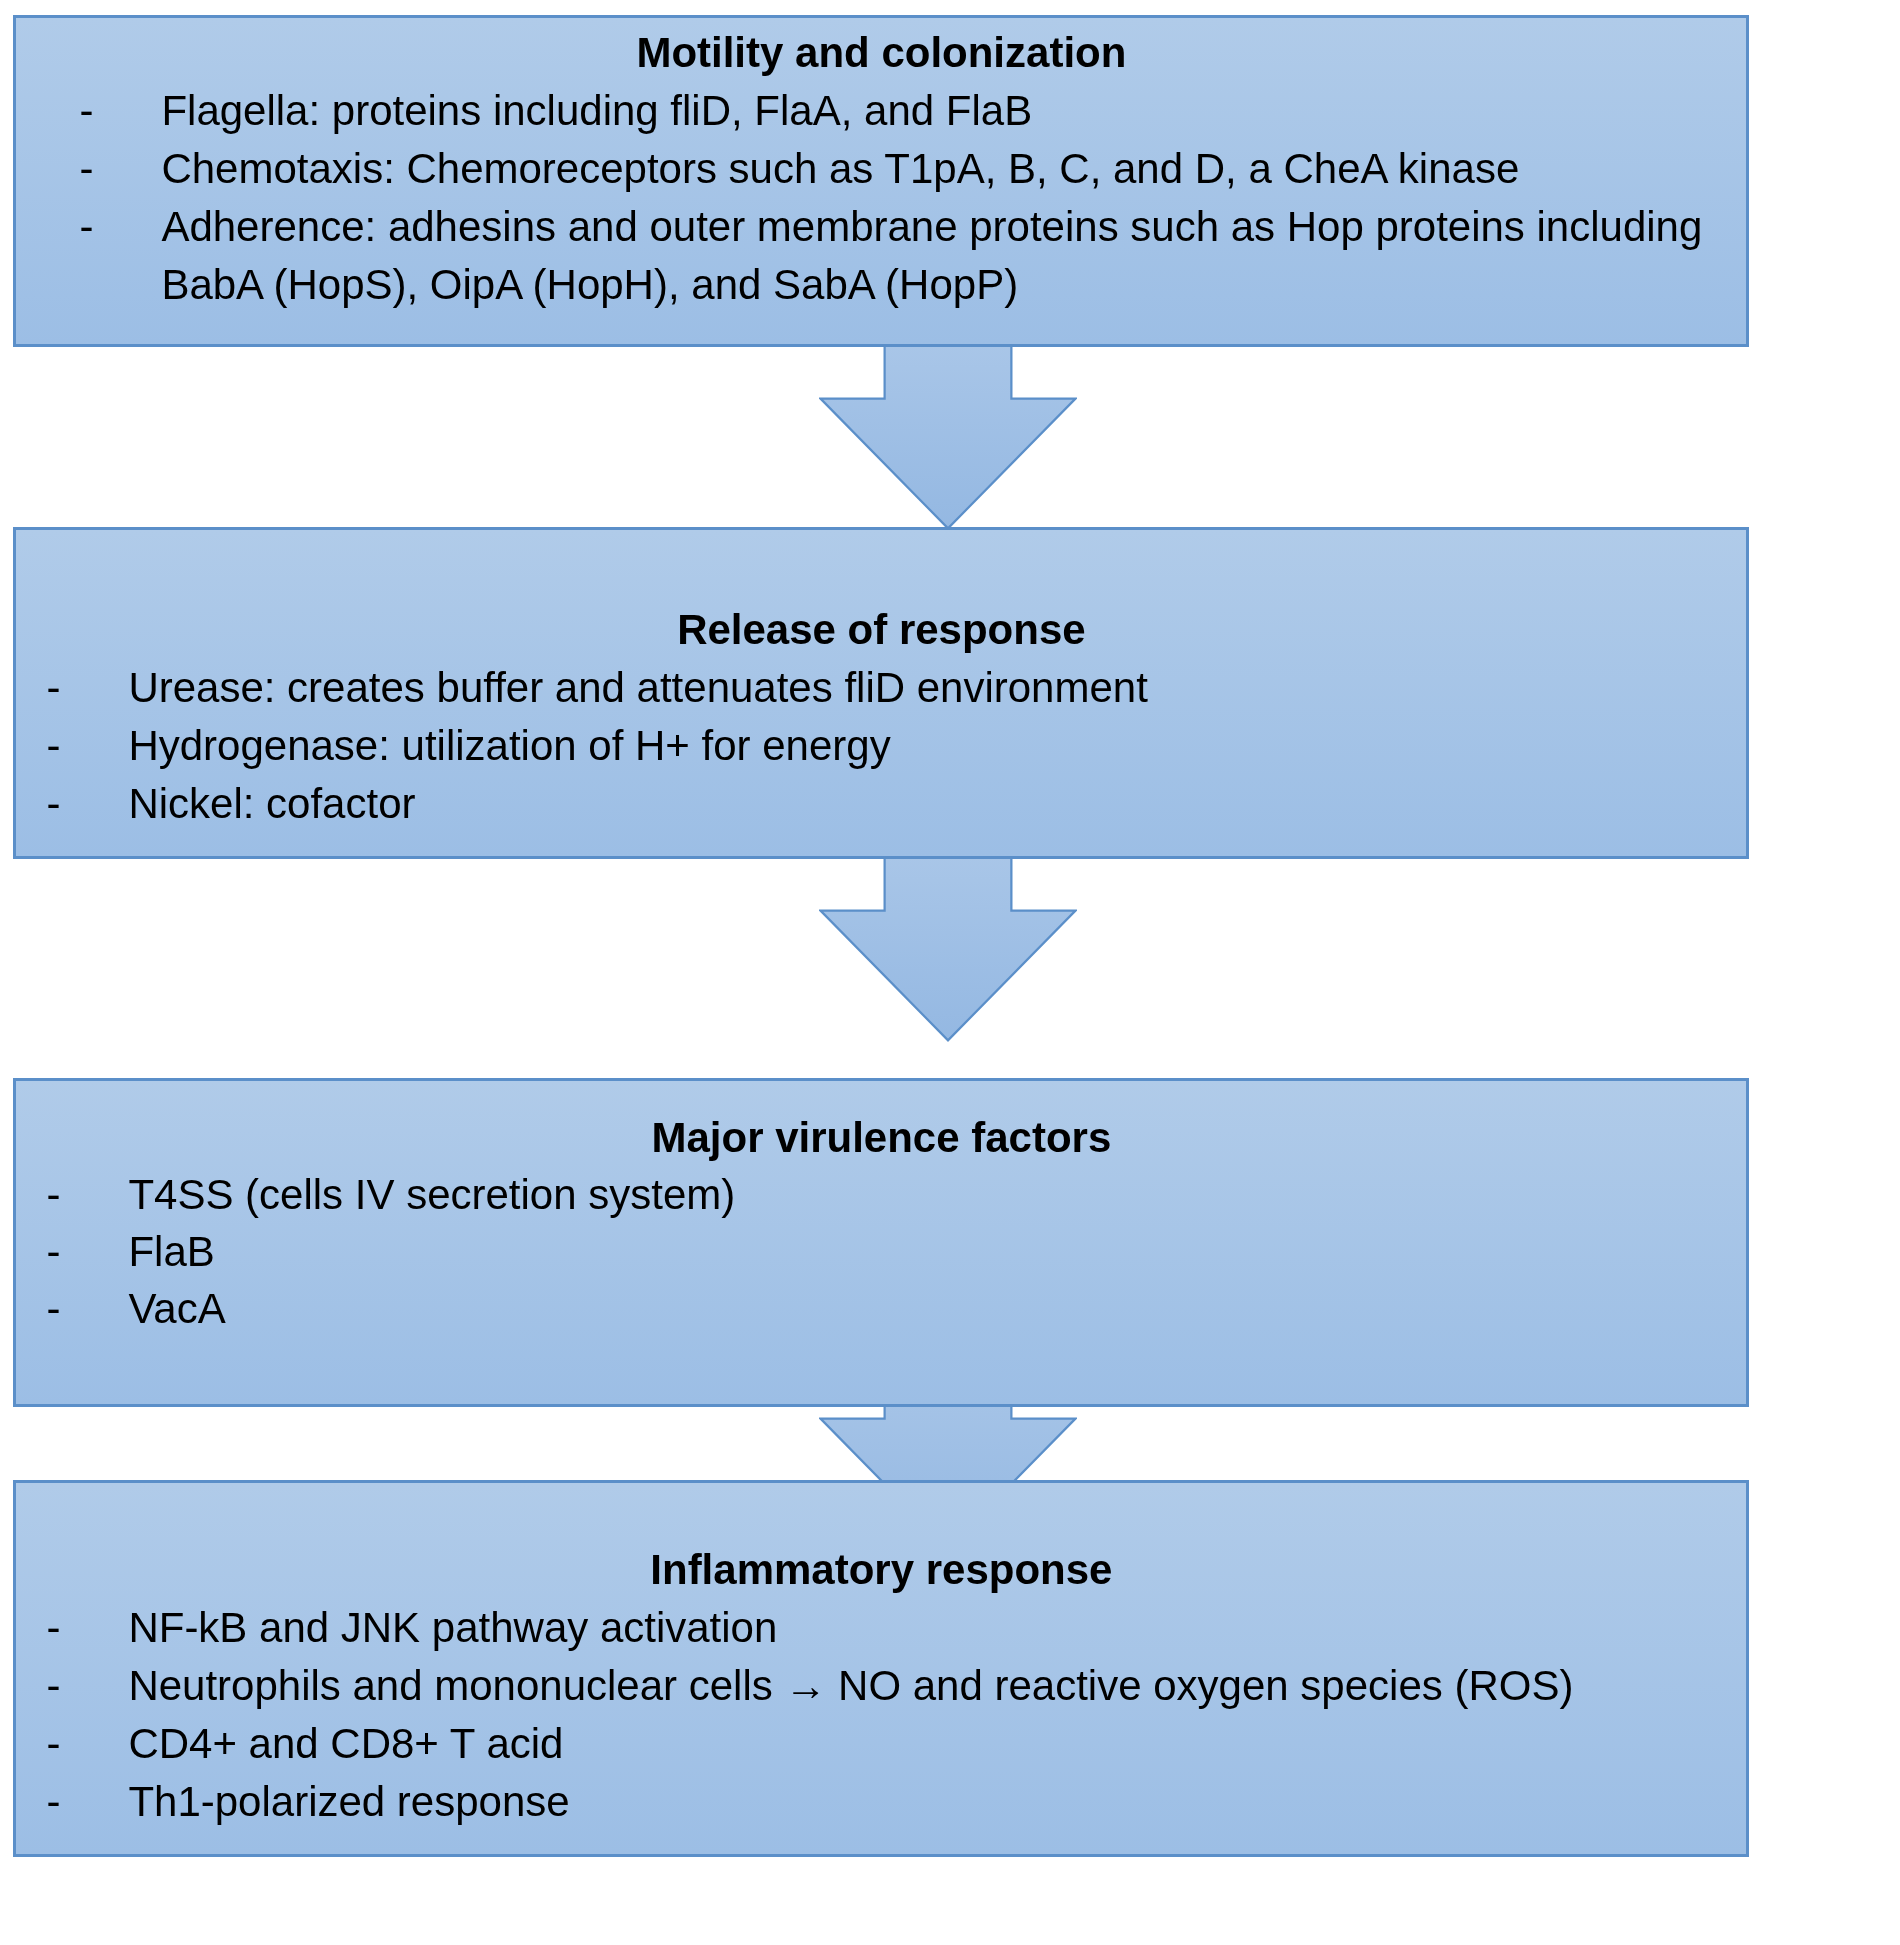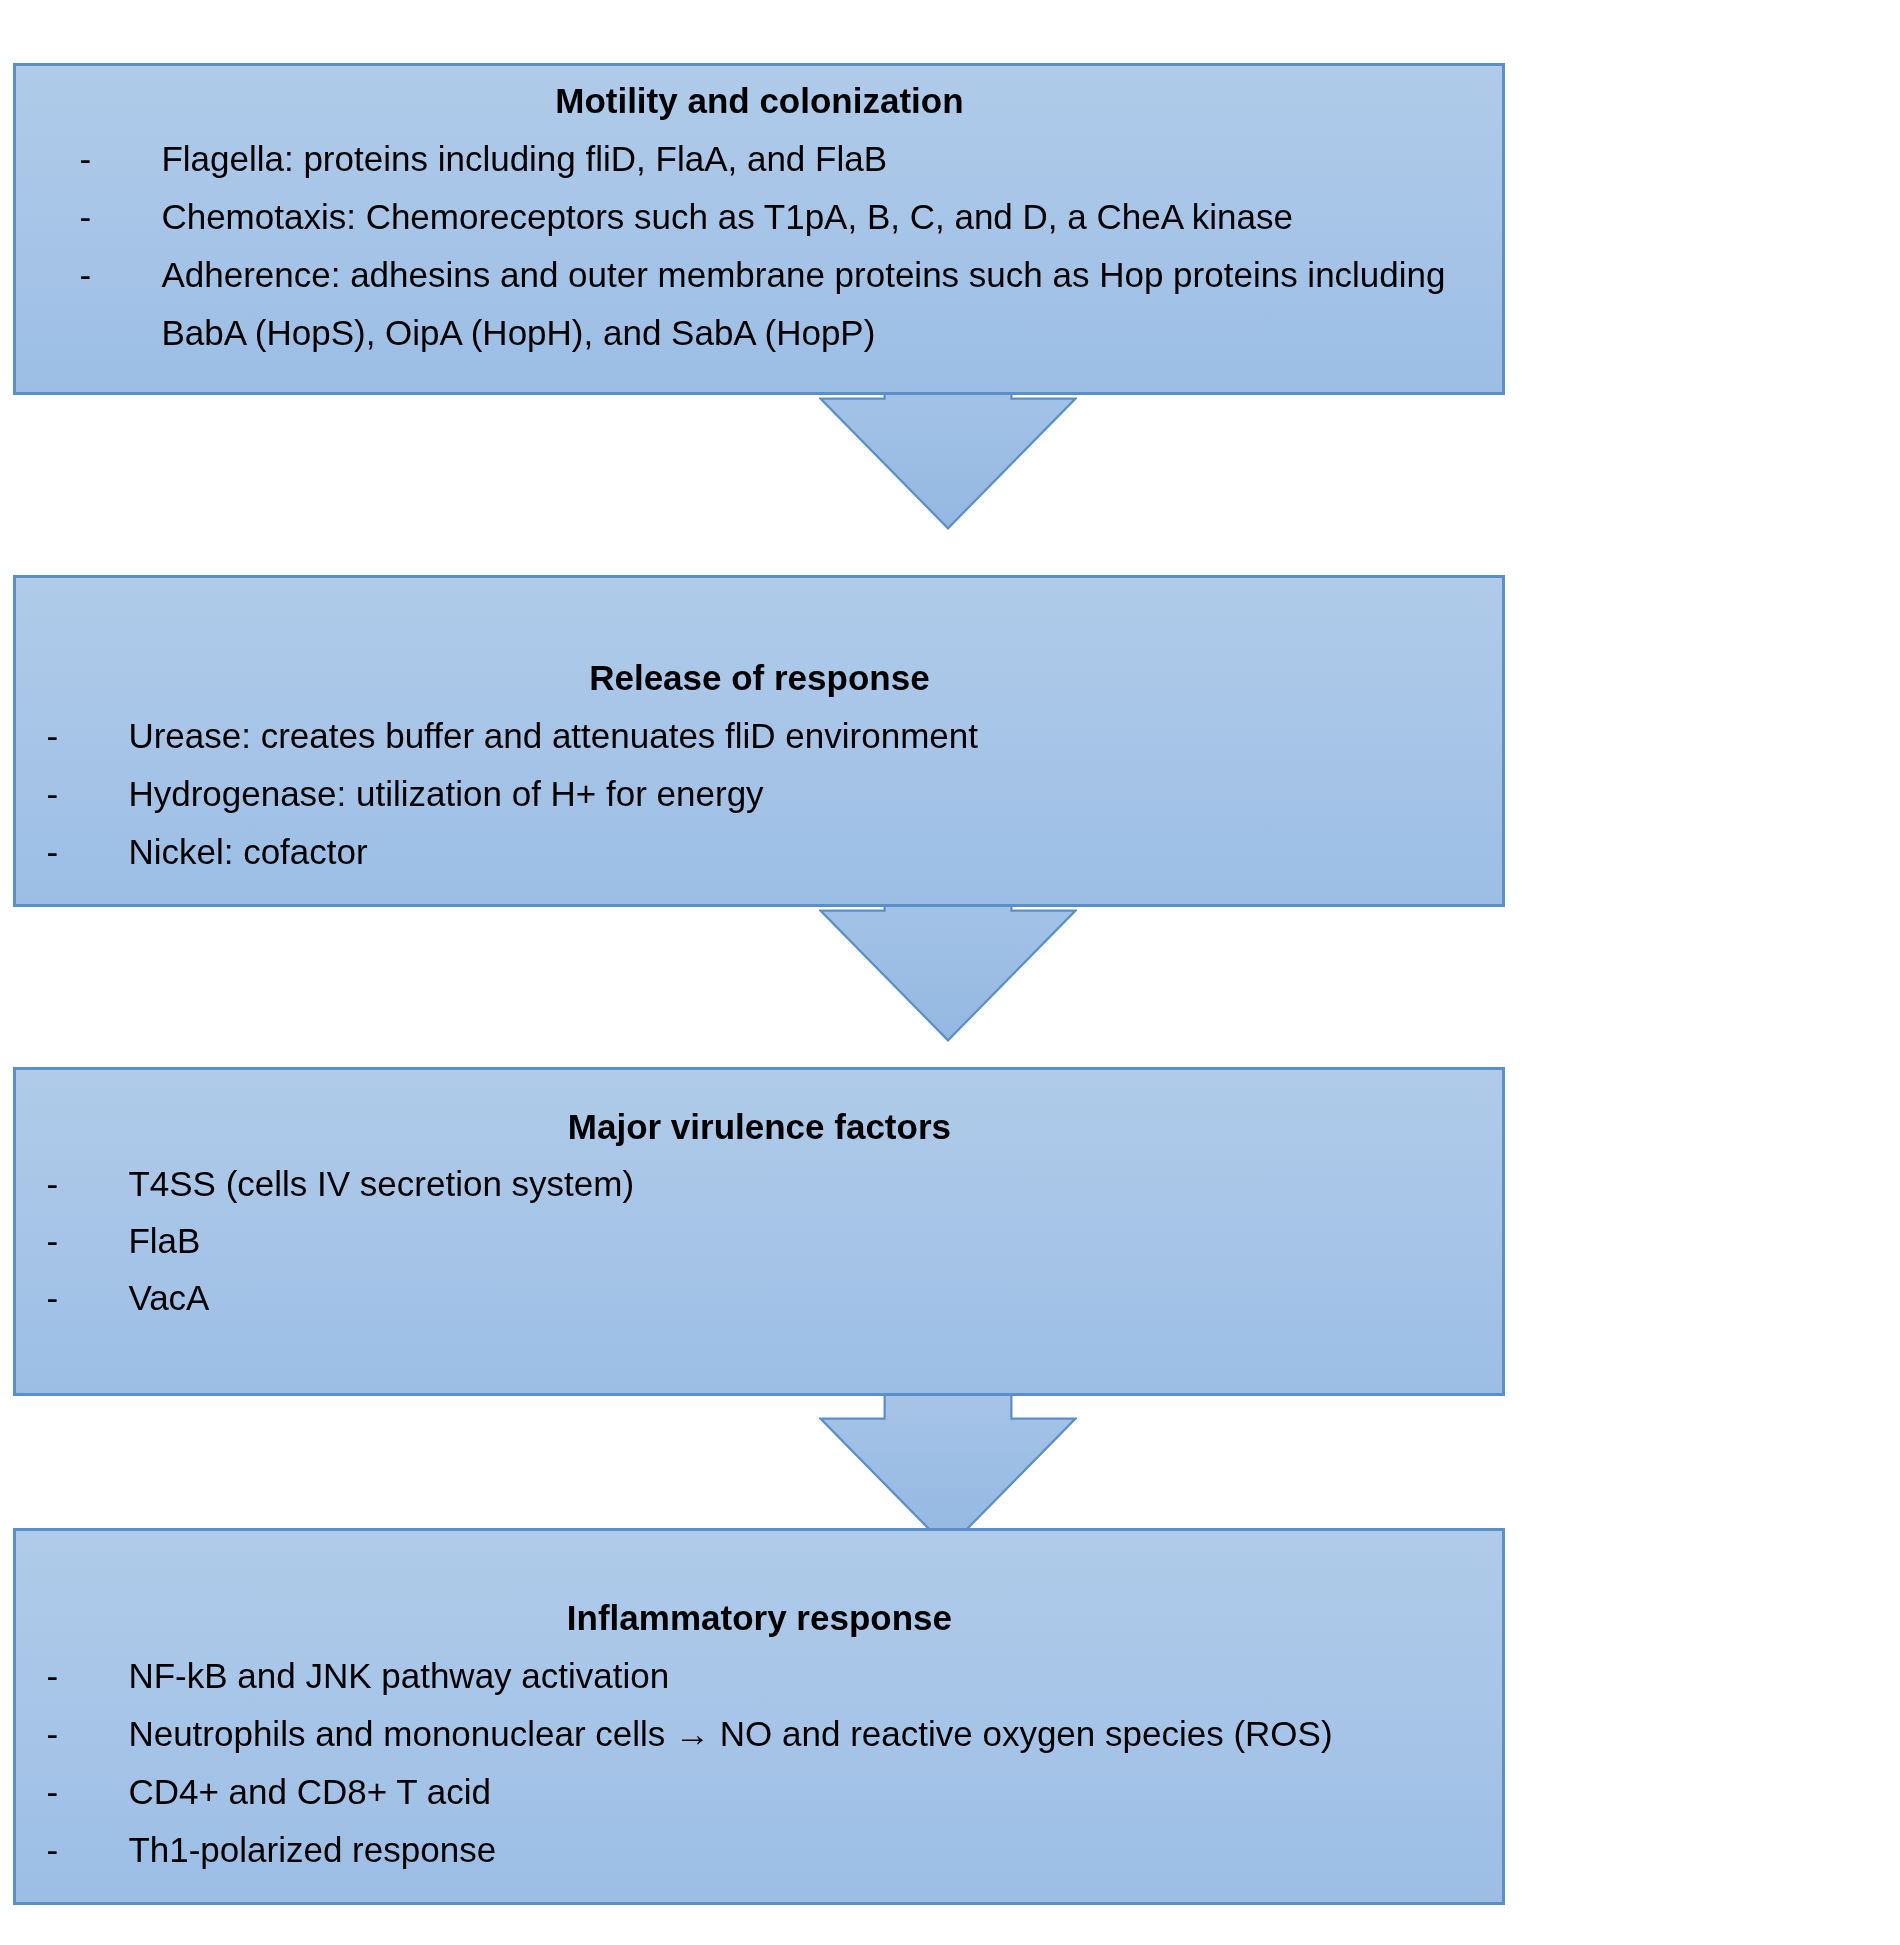--- a/index.html
+++ b/index.html
@@ -16,40 +16,39 @@
     width: 1900px; height: 1946px;
     background: var(--bg);
     font-family: "Liberation Sans", sans-serif;
     color: var(--text);
   }
   .stage { position: relative; width: 1900px; height: 1946px; overflow: hidden; }
 
   .flow-box {
     position: absolute;
     left: 13.4px;
-    width: 1492px;
+    width: 1736px;
     border: 3px solid var(--border);
     background: linear-gradient(to bottom, var(--box-top), var(--box-bottom));
-    font-size: 35px;
+    font-size: 42px;
     line-height: 58px;
-    margin-top: 48px;
   }
   .box-title {
     text-align: center;
     font-weight: bold;
     line-height: 58px;
   }
   .bullet-row { display: flex; }
   .bullet-dash { flex: 0 0 82px; }
   .bullet-text { flex: 1 1 auto; }
 
   
   #box-motility   { top: 15px;   height: 332px; padding-top: 6px;  }
   #box-enzymes    { top: 527px;  height: 332px; padding-top: 71px; }
-  #box-virulence  { top: 1019px; height: 329px; padding-top: 28px; line-height: 57px; }
+  #box-virulence  { top: 1078px; height: 329px; padding-top: 28px; line-height: 57px; }
   #box-virulence .box-title { line-height: 57px; }
   #box-inflammatory { top: 1480px; height: 377px; padding-top: 58px; }
 
   
   .indent-deep .bullet-row  { margin-left: 63px; }
   .indent-std  .bullet-row  { margin-left: 30px; }
   .intro-line  { margin-left: 15px; }
 
   .down-arrow { position: absolute; left: 819px; width: 258px; height: 189px; }
   #arrow-1 { top: 341px; }

